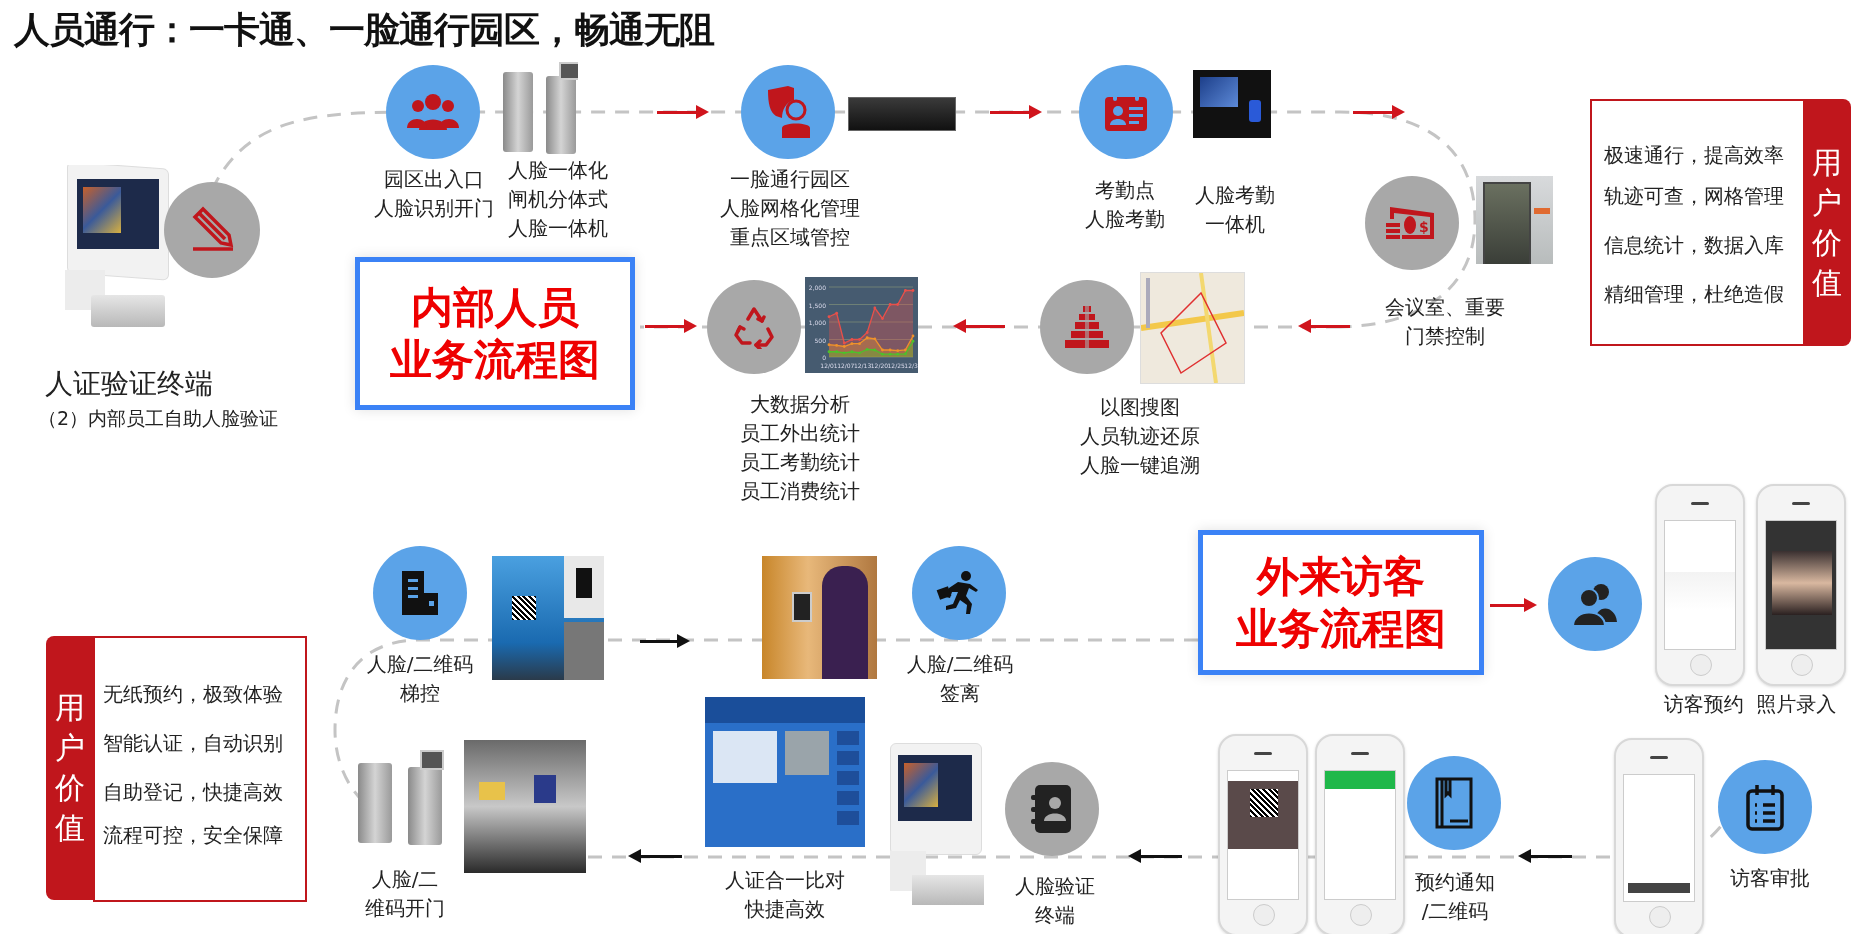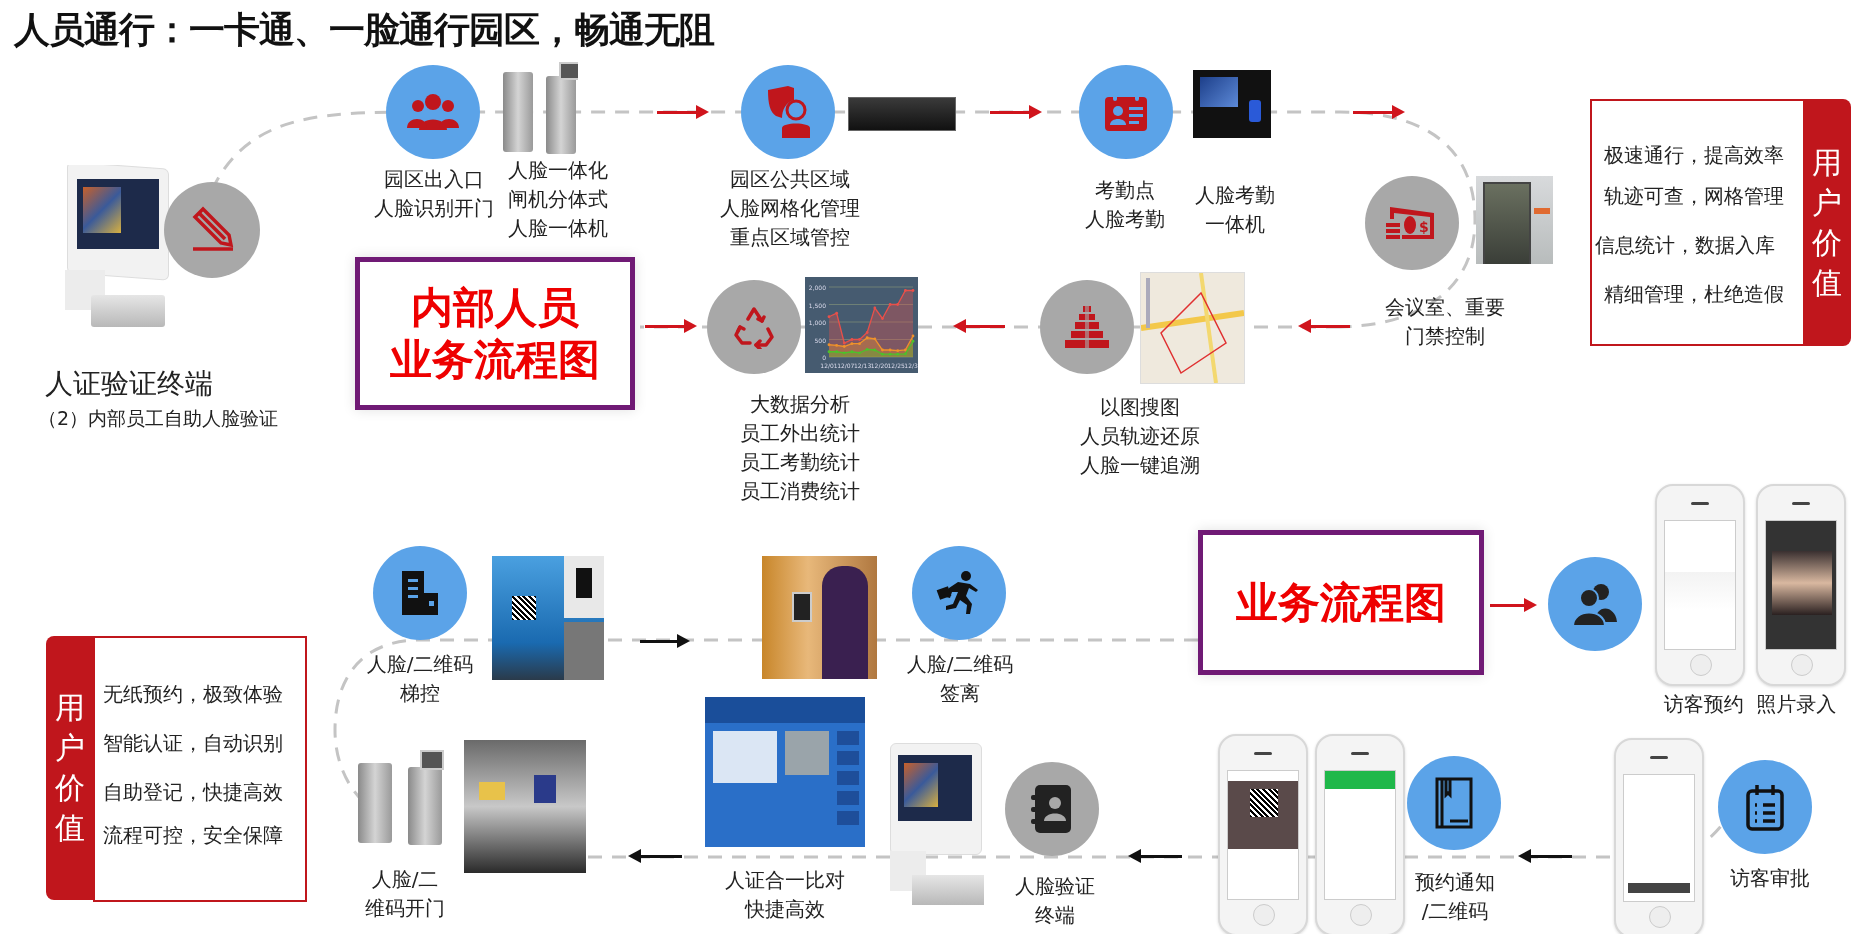--- a/index.html
+++ b/index.html
@@ -5,21 +5,21 @@
   html, body { margin:0; padding:0; background:#ffffff; }
   body { width:1856px; height:934px; position:relative; overflow:hidden;
          font-family:"DejaVu Sans","Liberation Sans",sans-serif; color:#222; }
   .abs { position:absolute; }
   .title { left:14px; top:6px; font-size:36px; font-weight:bold; color:#111; letter-spacing:-1px; white-space:nowrap; }
   .circle { position:absolute; width:94px; height:94px; border-radius:50%; display:flex; align-items:center; justify-content:center; }
   .blue { background:#5ba3e8; }
   .gray { background:#a8a8a8; }
   .lbl { position:absolute; font-size:20px; line-height:29px; text-align:center; white-space:nowrap; color:#222; }
   .lbl div { display:block; }
-  .bigbox { position:absolute; border:5px solid #701a75; background:rgba(255,255,255,0.92);
+  .bigbox { position:absolute; border:5px solid #3b82f6; background:rgba(255,255,255,0.92);
             box-shadow:0 0 12px rgba(0,0,0,0.12); display:flex; flex-direction:column; align-items:center; justify-content:center; }
   .bigbox span { color:#ee0000; font-weight:bold; font-size:42px; line-height:52px; white-space:nowrap; }
   .valbox { position:absolute; border:2px solid #c0161c; background:#fff; }
   .valtab { position:absolute; background:#c0161c; color:#fff; font-size:30px; line-height:40px;
             display:flex; flex-direction:column; align-items:center; justify-content:center; }
   .valitem { position:absolute; font-size:20px; white-space:nowrap; color:#222; }
   .img { position:absolute; overflow:hidden; }
   .arrow { position:absolute; height:3px; }
   .arrow::after { content:""; position:absolute; top:-6px; border-top:7px solid transparent; border-bottom:7px solid transparent; }
   .arrow.r::after { right:-12px; border-left:13px solid currentColor; }
@@ -111,21 +111,21 @@
   <svg width="48" height="52" viewBox="0 0 48 52">
     <g fill="#c0161c">
       <path d="M4 4 L24 0 L30 2 L30 14 C22 16 18 24 18 32 L12 30 C6 26 4 18 4 4 Z"></path>
       <circle cx="32" cy="24" r="9" fill="none" stroke="#c0161c" stroke-width="3"></circle>
       <path d="M18 52 L18 42 C18 36 46 36 46 42 L46 52 Z"></path>
     </g>
   </svg>
 </div>
 <div class="img" style="left:848px;top:97px;width:106px;height:32px;background:linear-gradient(#3a3a3a,#111);border:1px solid #666"></div>
 <div class="lbl" style="left:700px;top:165px;width:180px">
-  <div>园区公共区域</div>
+  <div>一脸通行园区</div>
   <div>人脸网格化管理</div>
   <div>重点区域管控</div>
 </div>
 
 <div class="circle blue" style="left:1079px;top:65px">
   <svg width="46" height="46" viewBox="0 0 46 46">
     <g fill="#c0161c">
       <rect x="2" y="8" width="42" height="34" rx="4"></rect>
     </g>
     <g fill="#5ba3e8">
@@ -281,31 +281,32 @@
 </div>
 
 <div class="bigbox" style="left:355px;top:257px;width:270px;height:143px">
   <span>内部人员</span>
   <span>业务流程图</span>
 </div>
 
 <div class="valbox" style="left:1590px;top:99px;width:212px;height:243px">
   <div class="valitem" style="left:12px;top:41px">极速通行，提高效率</div>
   <div class="valitem" style="left:12px;top:82px">轨迹可查，网格管理</div>
-  <div class="valitem" style="left:3px;top:131px">信息统计，数据入库</div>
+  <div class="valitem" style="left:12px;top:131px">信息统计，数据入库</div>
   <div class="valitem" style="left:12px;top:180px">精细管理，杜绝造假</div>
 </div>
 <div class="valtab" style="left:1803px;top:99px;width:48px;height:247px;border-radius:0 8px 8px 0">
   <div>用</div>
   <div>户</div>
   <div>价</div>
   <div>值</div>
 </div>
 
 <div class="bigbox" style="left:1198px;top:530px;width:276px;height:135px">
+  <span>外来访客</span>
   <span>业务流程图</span>
 </div>
 
 <div class="circle blue" style="left:1548px;top:557px">
   <svg width="44" height="44" viewBox="0 0 44 44">
     <g fill="#222">
       <circle cx="28" cy="10" r="8"></circle>
         <path d="M22 40 C22 22 42 22 44 40 Z"></path>
       <circle cx="16" cy="16" r="9" stroke="#5ba3e8" stroke-width="2"></circle>
         <path d="M0 44 C0 26 32 26 32 44 Z" stroke="#5ba3e8" stroke-width="2"></path>

